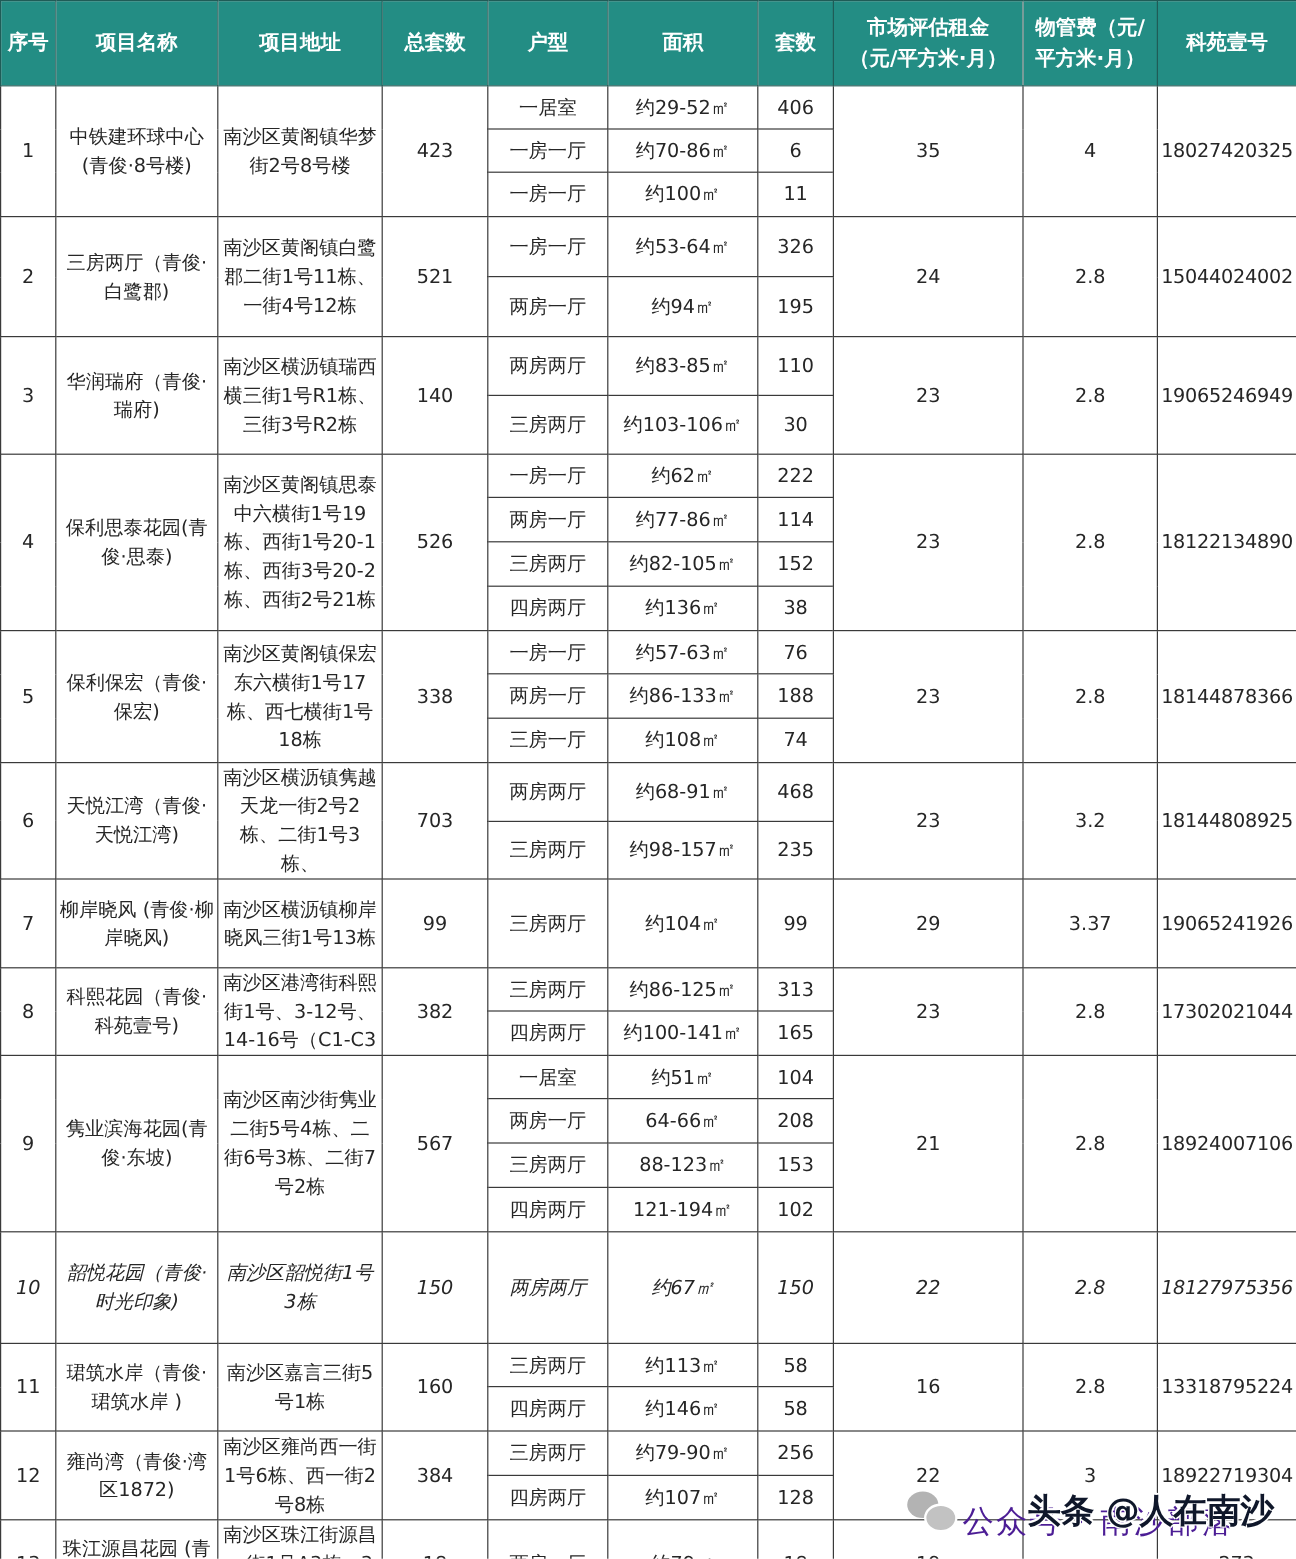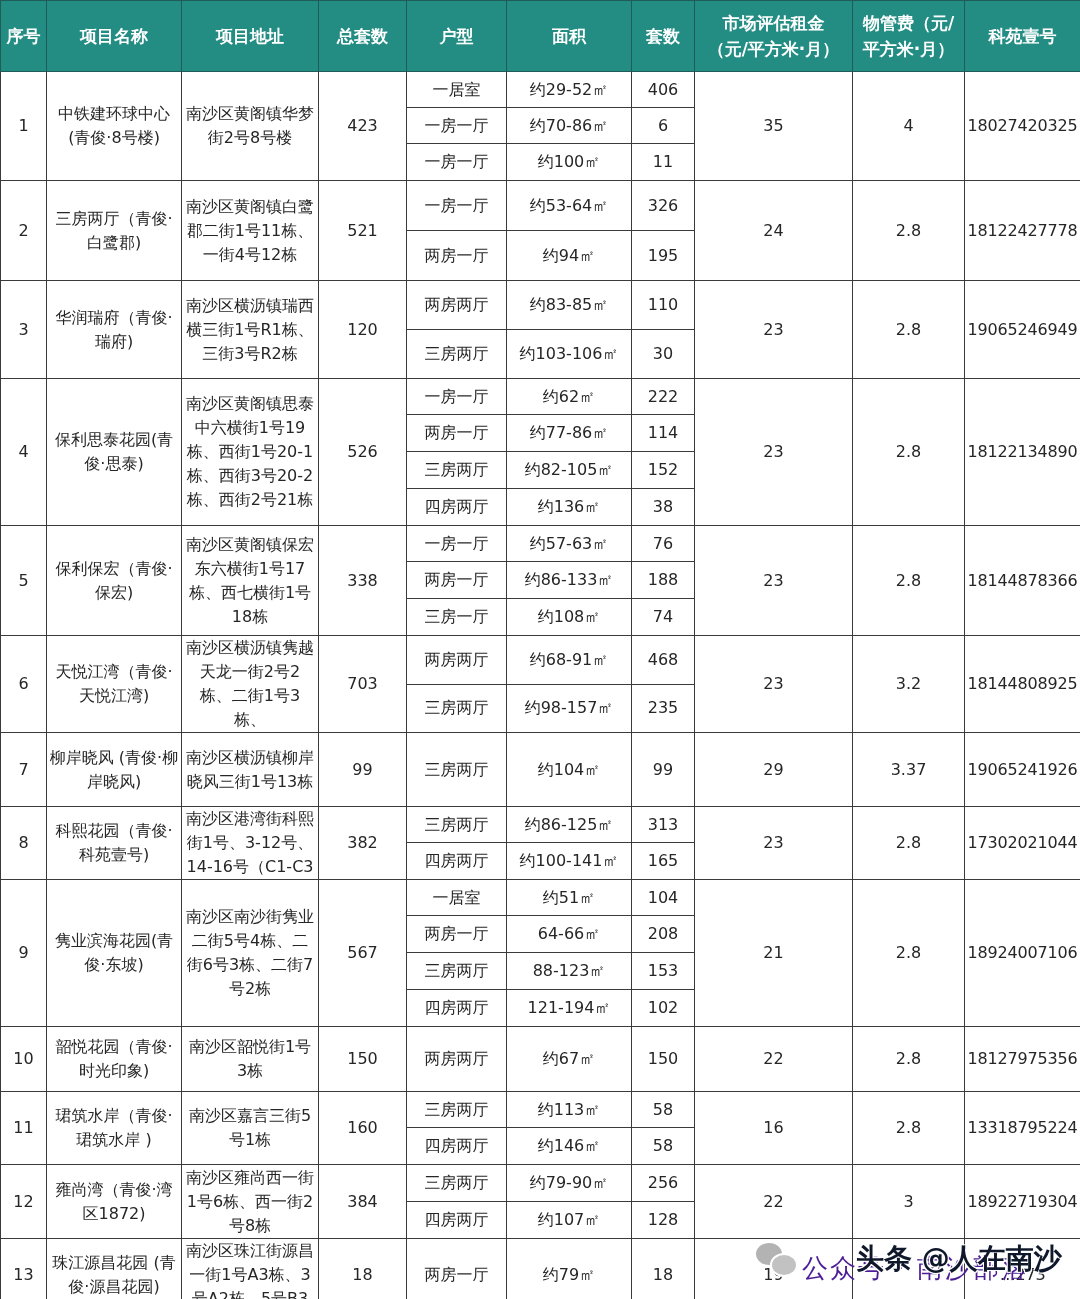--- a/index.html
+++ b/index.html
@@ -79,32 +79,32 @@
       <tr style="height: 50px;">
         <td class="idx" rowspan="2">2</td>
         <td class="name" rowspan="2">三房两厅（青俊·白鹭郡)</td>
         <td class="addr" rowspan="2">南沙区黄阁镇白鹭郡二街1号11栋、一街4号12栋</td>
         <td rowspan="2">521</td>
         <td class="type">一房一厅</td>
         <td>约53-64㎡</td>
         <td>326</td>
         <td rowspan="2">24</td>
         <td rowspan="2">2.8</td>
-        <td class="phone" rowspan="2">18122427778</td>
+        <td class="phone" rowspan="2">15044024002</td>
       </tr>
       <tr style="height: 50px;">
         <td class="type">两房一厅</td>
         <td>约94㎡</td>
         <td>195</td>
       </tr>
       <tr style="height: 49px;">
         <td class="idx" rowspan="2">3</td>
         <td class="name" rowspan="2">华润瑞府（青俊·瑞府)</td>
         <td class="addr" rowspan="2">南沙区横沥镇瑞西横三街1号R1栋、三街3号R2栋</td>
-        <td rowspan="2">120</td>
+        <td rowspan="2">140</td>
         <td class="type">两房两厅</td>
         <td>约83-85㎡</td>
         <td>110</td>
         <td rowspan="2">23</td>
         <td rowspan="2">2.8</td>
         <td class="phone" rowspan="2">19065246949</td>
       </tr>
       <tr style="height: 49px;">
         <td class="type">三房两厅</td>
         <td>约103-106㎡</td>
@@ -225,21 +225,21 @@
       <tr style="height: 37px;">
         <td class="type">三房两厅</td>
         <td>88-123㎡</td>
         <td>153</td>
       </tr>
       <tr style="height: 37px;">
         <td class="type">四房两厅</td>
         <td>121-194㎡</td>
         <td>102</td>
       </tr>
-      <tr style="height: 65px;">
+      <tr style="height: 93px; font-style: italic;">
         <td class="idx">10</td>
         <td class="name">韶悦花园（青俊·时光印象)</td>
         <td class="addr">南沙区韶悦街1号3栋</td>
         <td>150</td>
         <td class="type">两房两厅</td>
         <td>约67㎡</td>
         <td>150</td>
         <td>22</td>
         <td>2.8</td>
         <td class="phone">18127975356</td>

